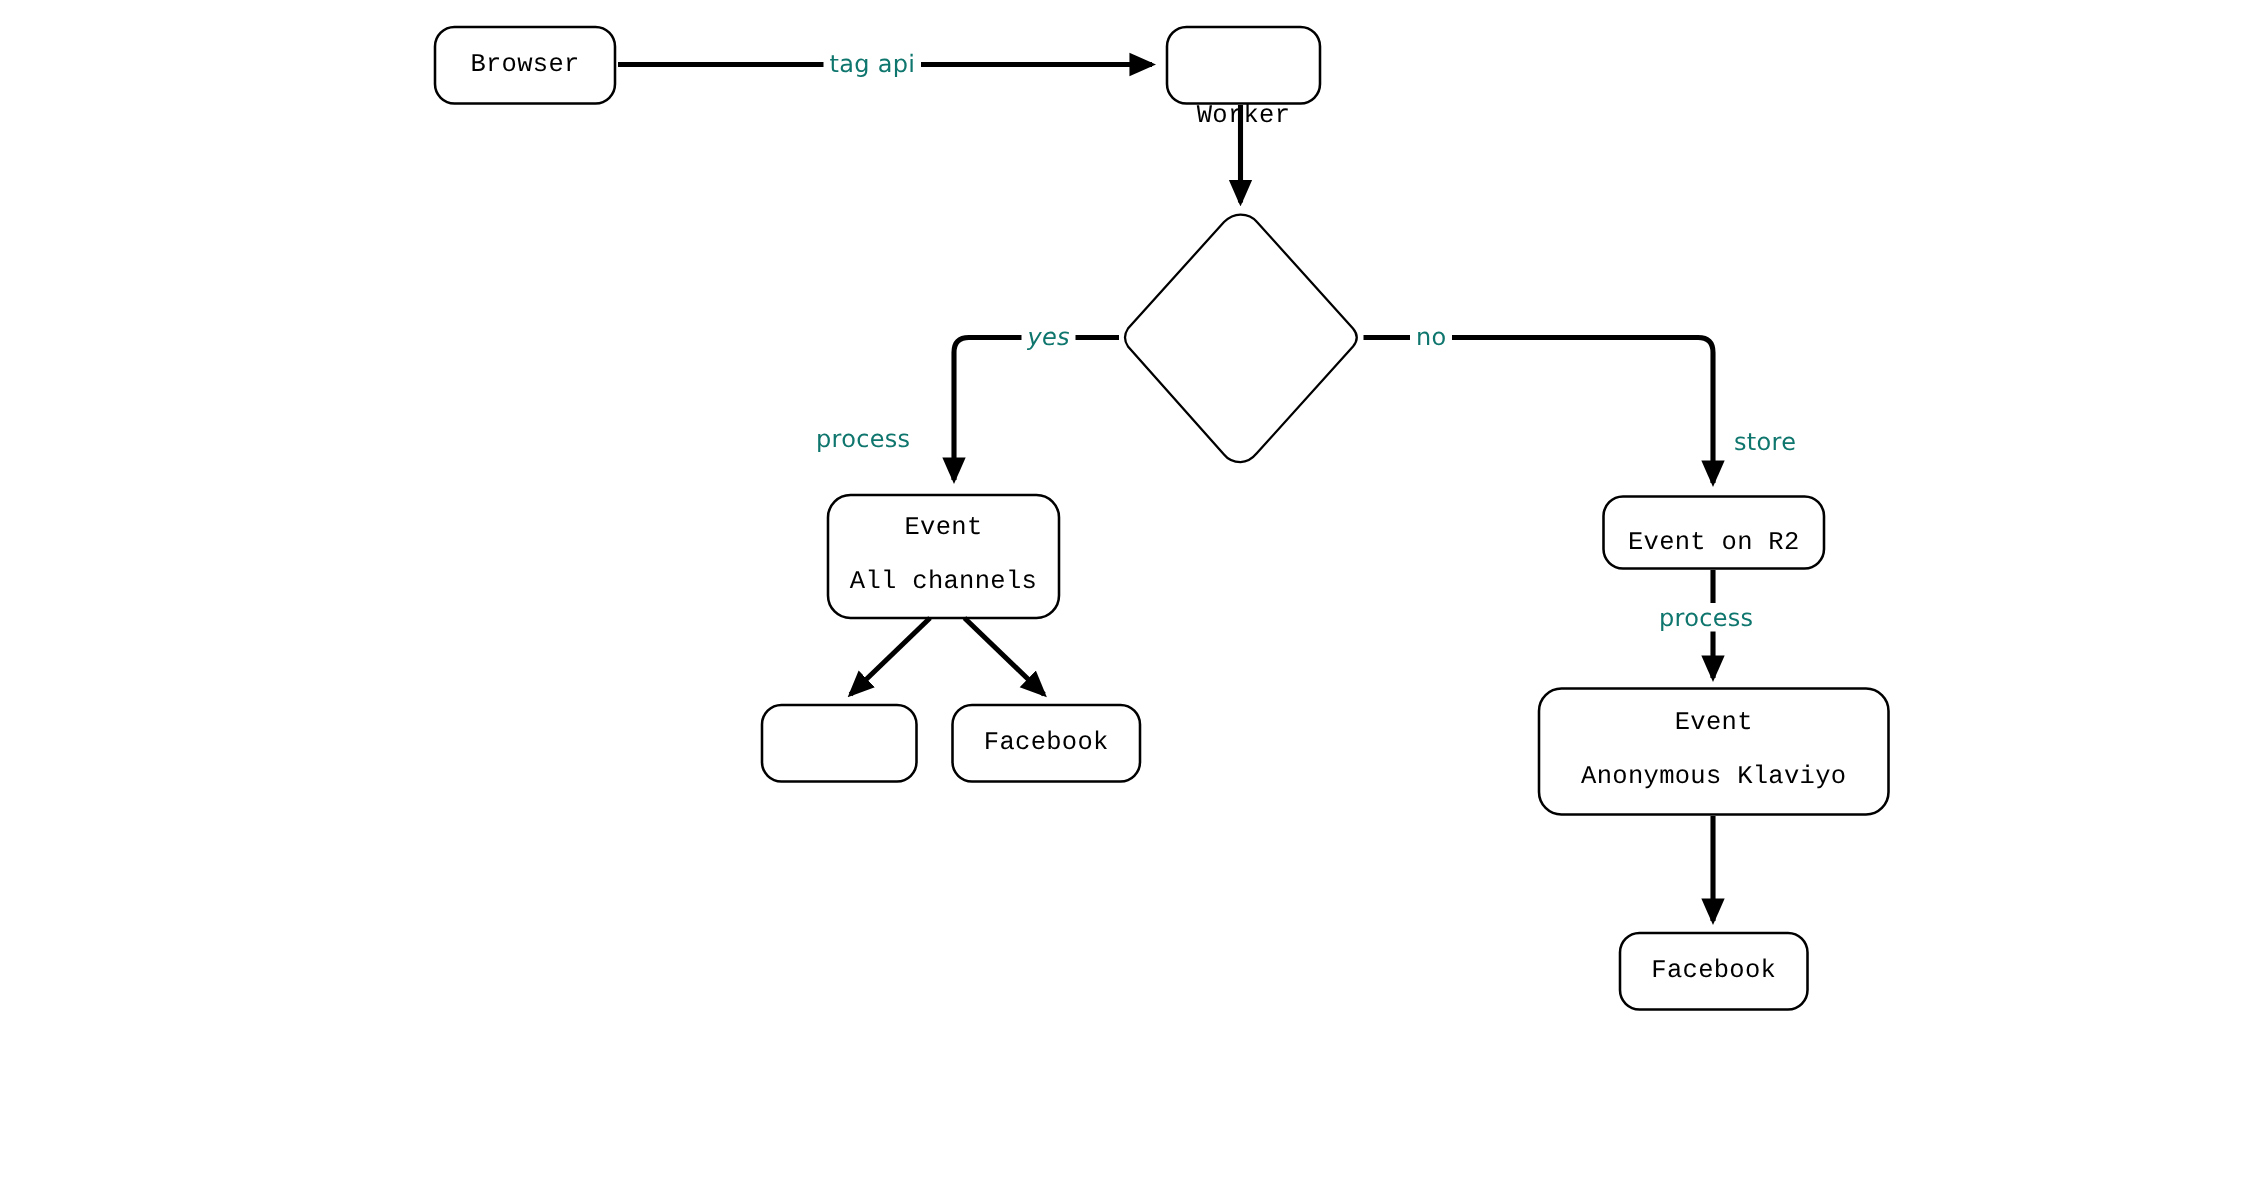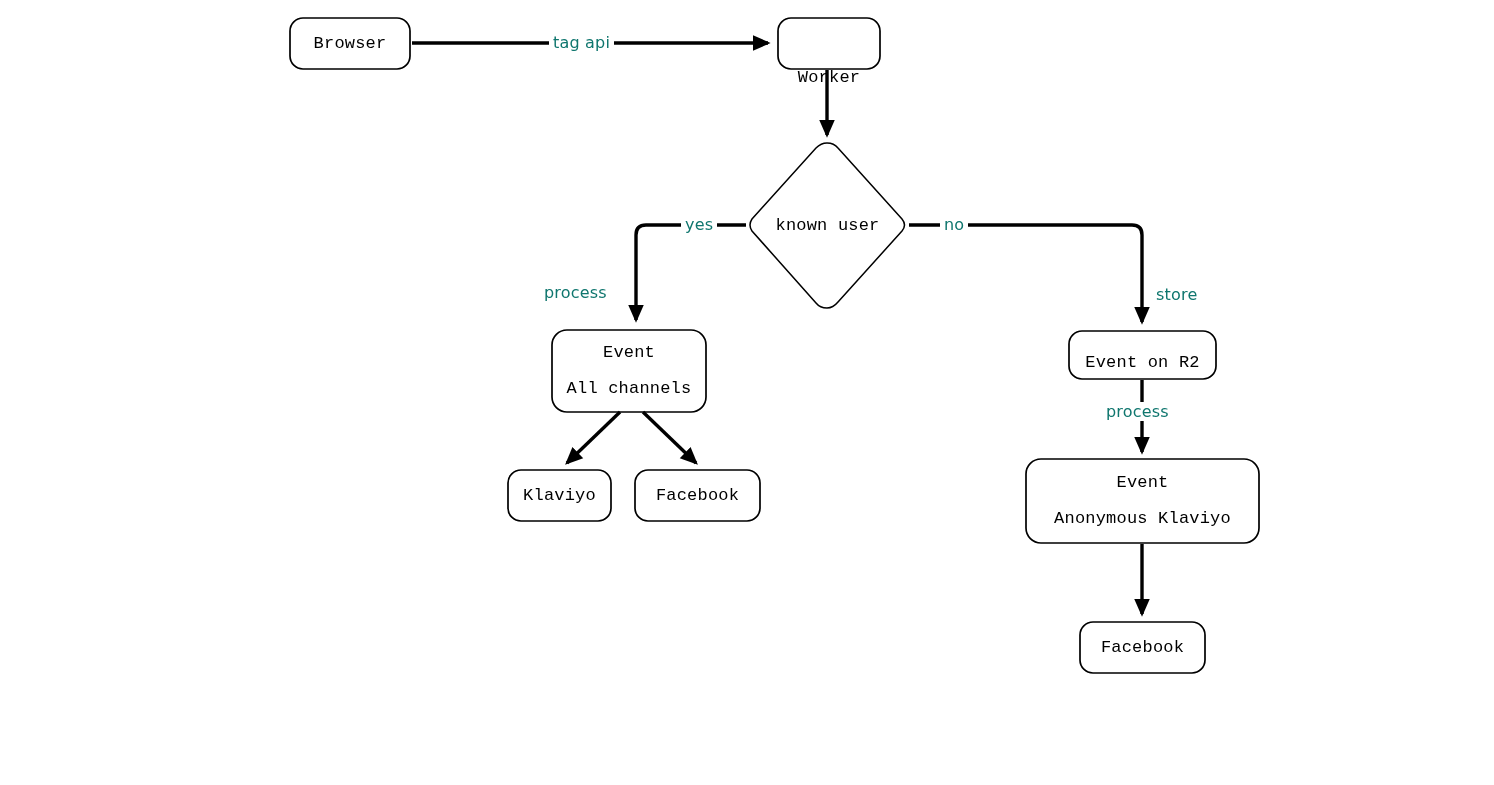--- a/index.html
+++ b/index.html
@@ -117,53 +117,47 @@
   </svg>
 
   <div class="node-label" style="left:290px; top:18px; width:120px; height:51px;">
     <span class="ln1">Browser</span>
   </div>
 
   <div class="node-label" style="left:778px; top:18px; width:102px; height:51px;margin-top:34px;">
     <span class="ln1">Worker</span>
   </div>
 
-  <div class="node-label" style="left:748px; top:143px; width:159px; height:165px;">
-    <span class="ln1">known user</span>
-  </div>
 
   <div class="node-label" style="left:552px; top:330px; width:154px; height:82px;">
     <span class="ln1">Event</span>
     <span class="ln2">All channels</span>
   </div>
 
-  <div class="node-label" style="left:508px; top:470px; width:103px; height:51px;">
-    <span class="ln1">Klaviyo</span>
-  </div>
 
   <div class="node-label" style="left:635px; top:470px; width:125px; height:51px;">
     <span class="ln1">Facebook</span>
   </div>
 
   <div class="node-label" style="left:1069px; top:331px; width:147px; height:64px;">
     <span class="ln1">Event on R2</span>
   </div>
 
   <div class="node-label" style="left:1026px; top:459px; width:233px; height:84px;">
     <span class="ln1">Event</span>
     <span class="ln2">Anonymous Klaviyo</span>
   </div>
 
   <div class="node-label" style="left:1080px; top:622px; width:125px; height:51px;">
     <span class="ln1">Facebook</span>
   </div>
 
   <div class="edge-label" style="left:549px; top:33px;">tag api</div>
 
-  <div class="edge-label" style="left:681px; top:215px;">yes</div>
+  <div class="edge-label" style="left:681px; top:215px;font-style:italic;">yes</div>
 
   <div class="edge-label" style="left:940px; top:215px;text-align:right;">no</div>
 
   <div class="edge-label" style="left:540px; top:283px;">process</div>
 
   <div class="edge-label" style="left:1152px; top:285px;">store</div>
 
   <div class="edge-label" style="left:1102px; top:402px;">process</div>
 
 </div>

